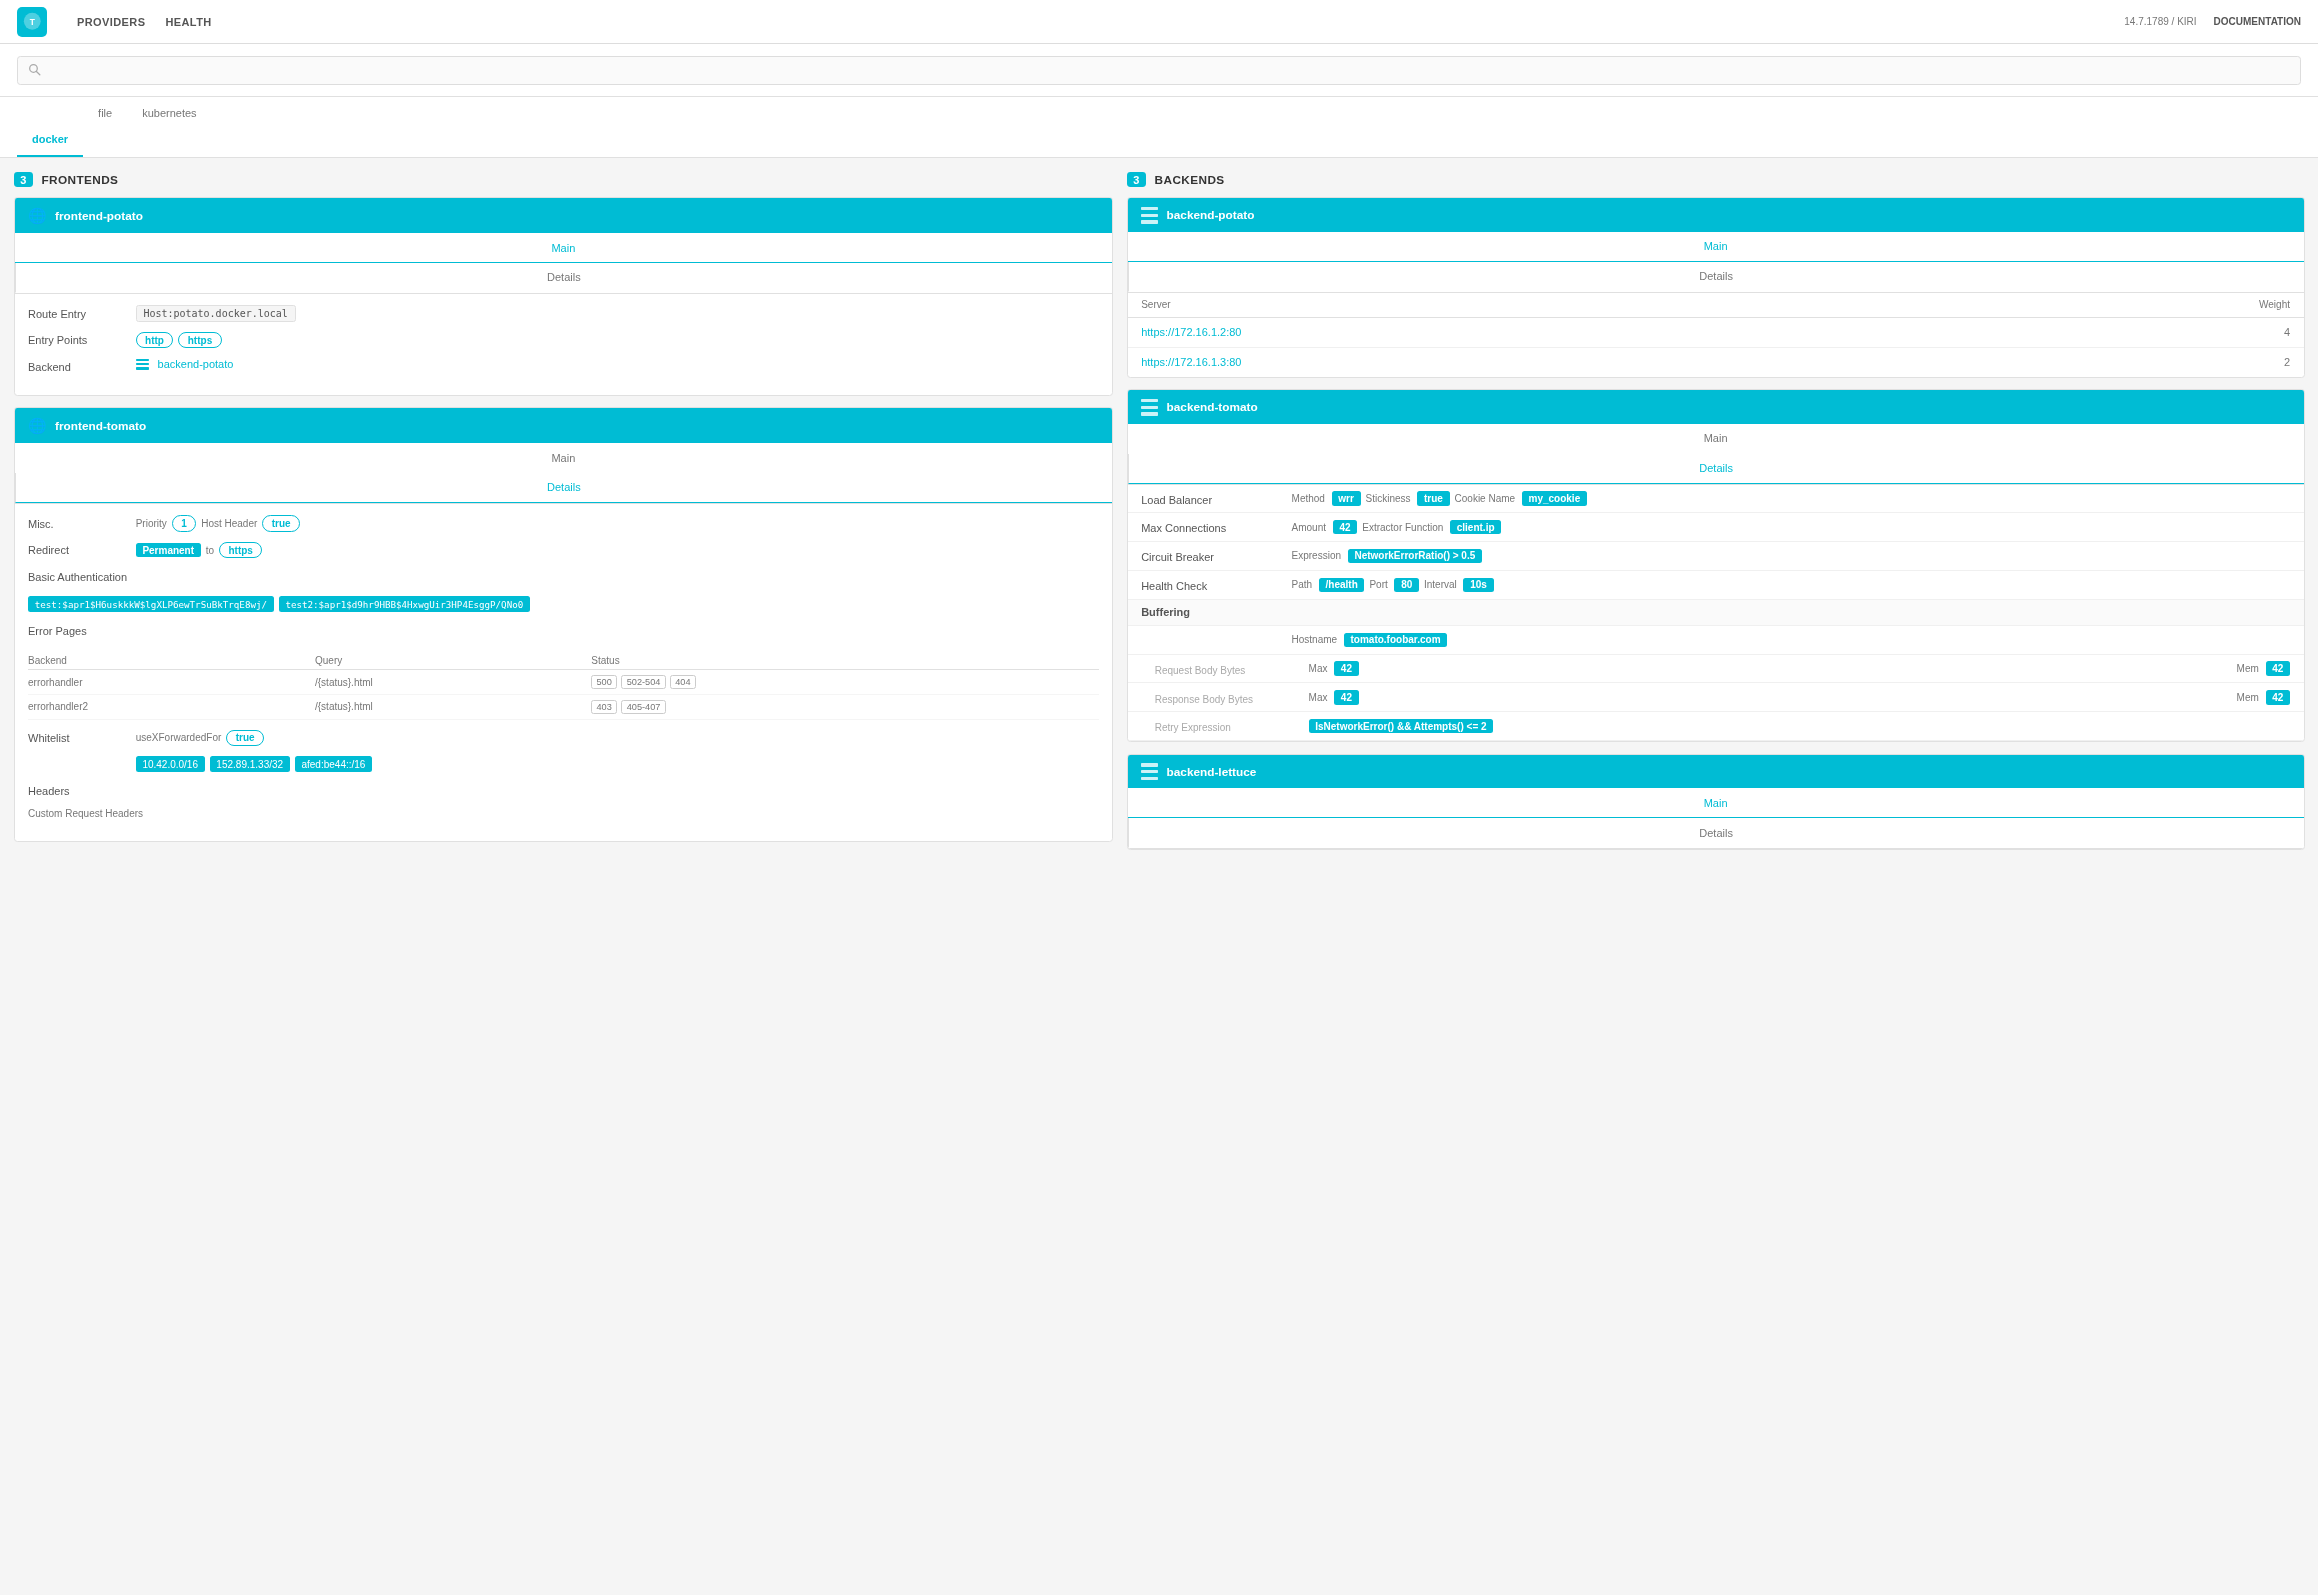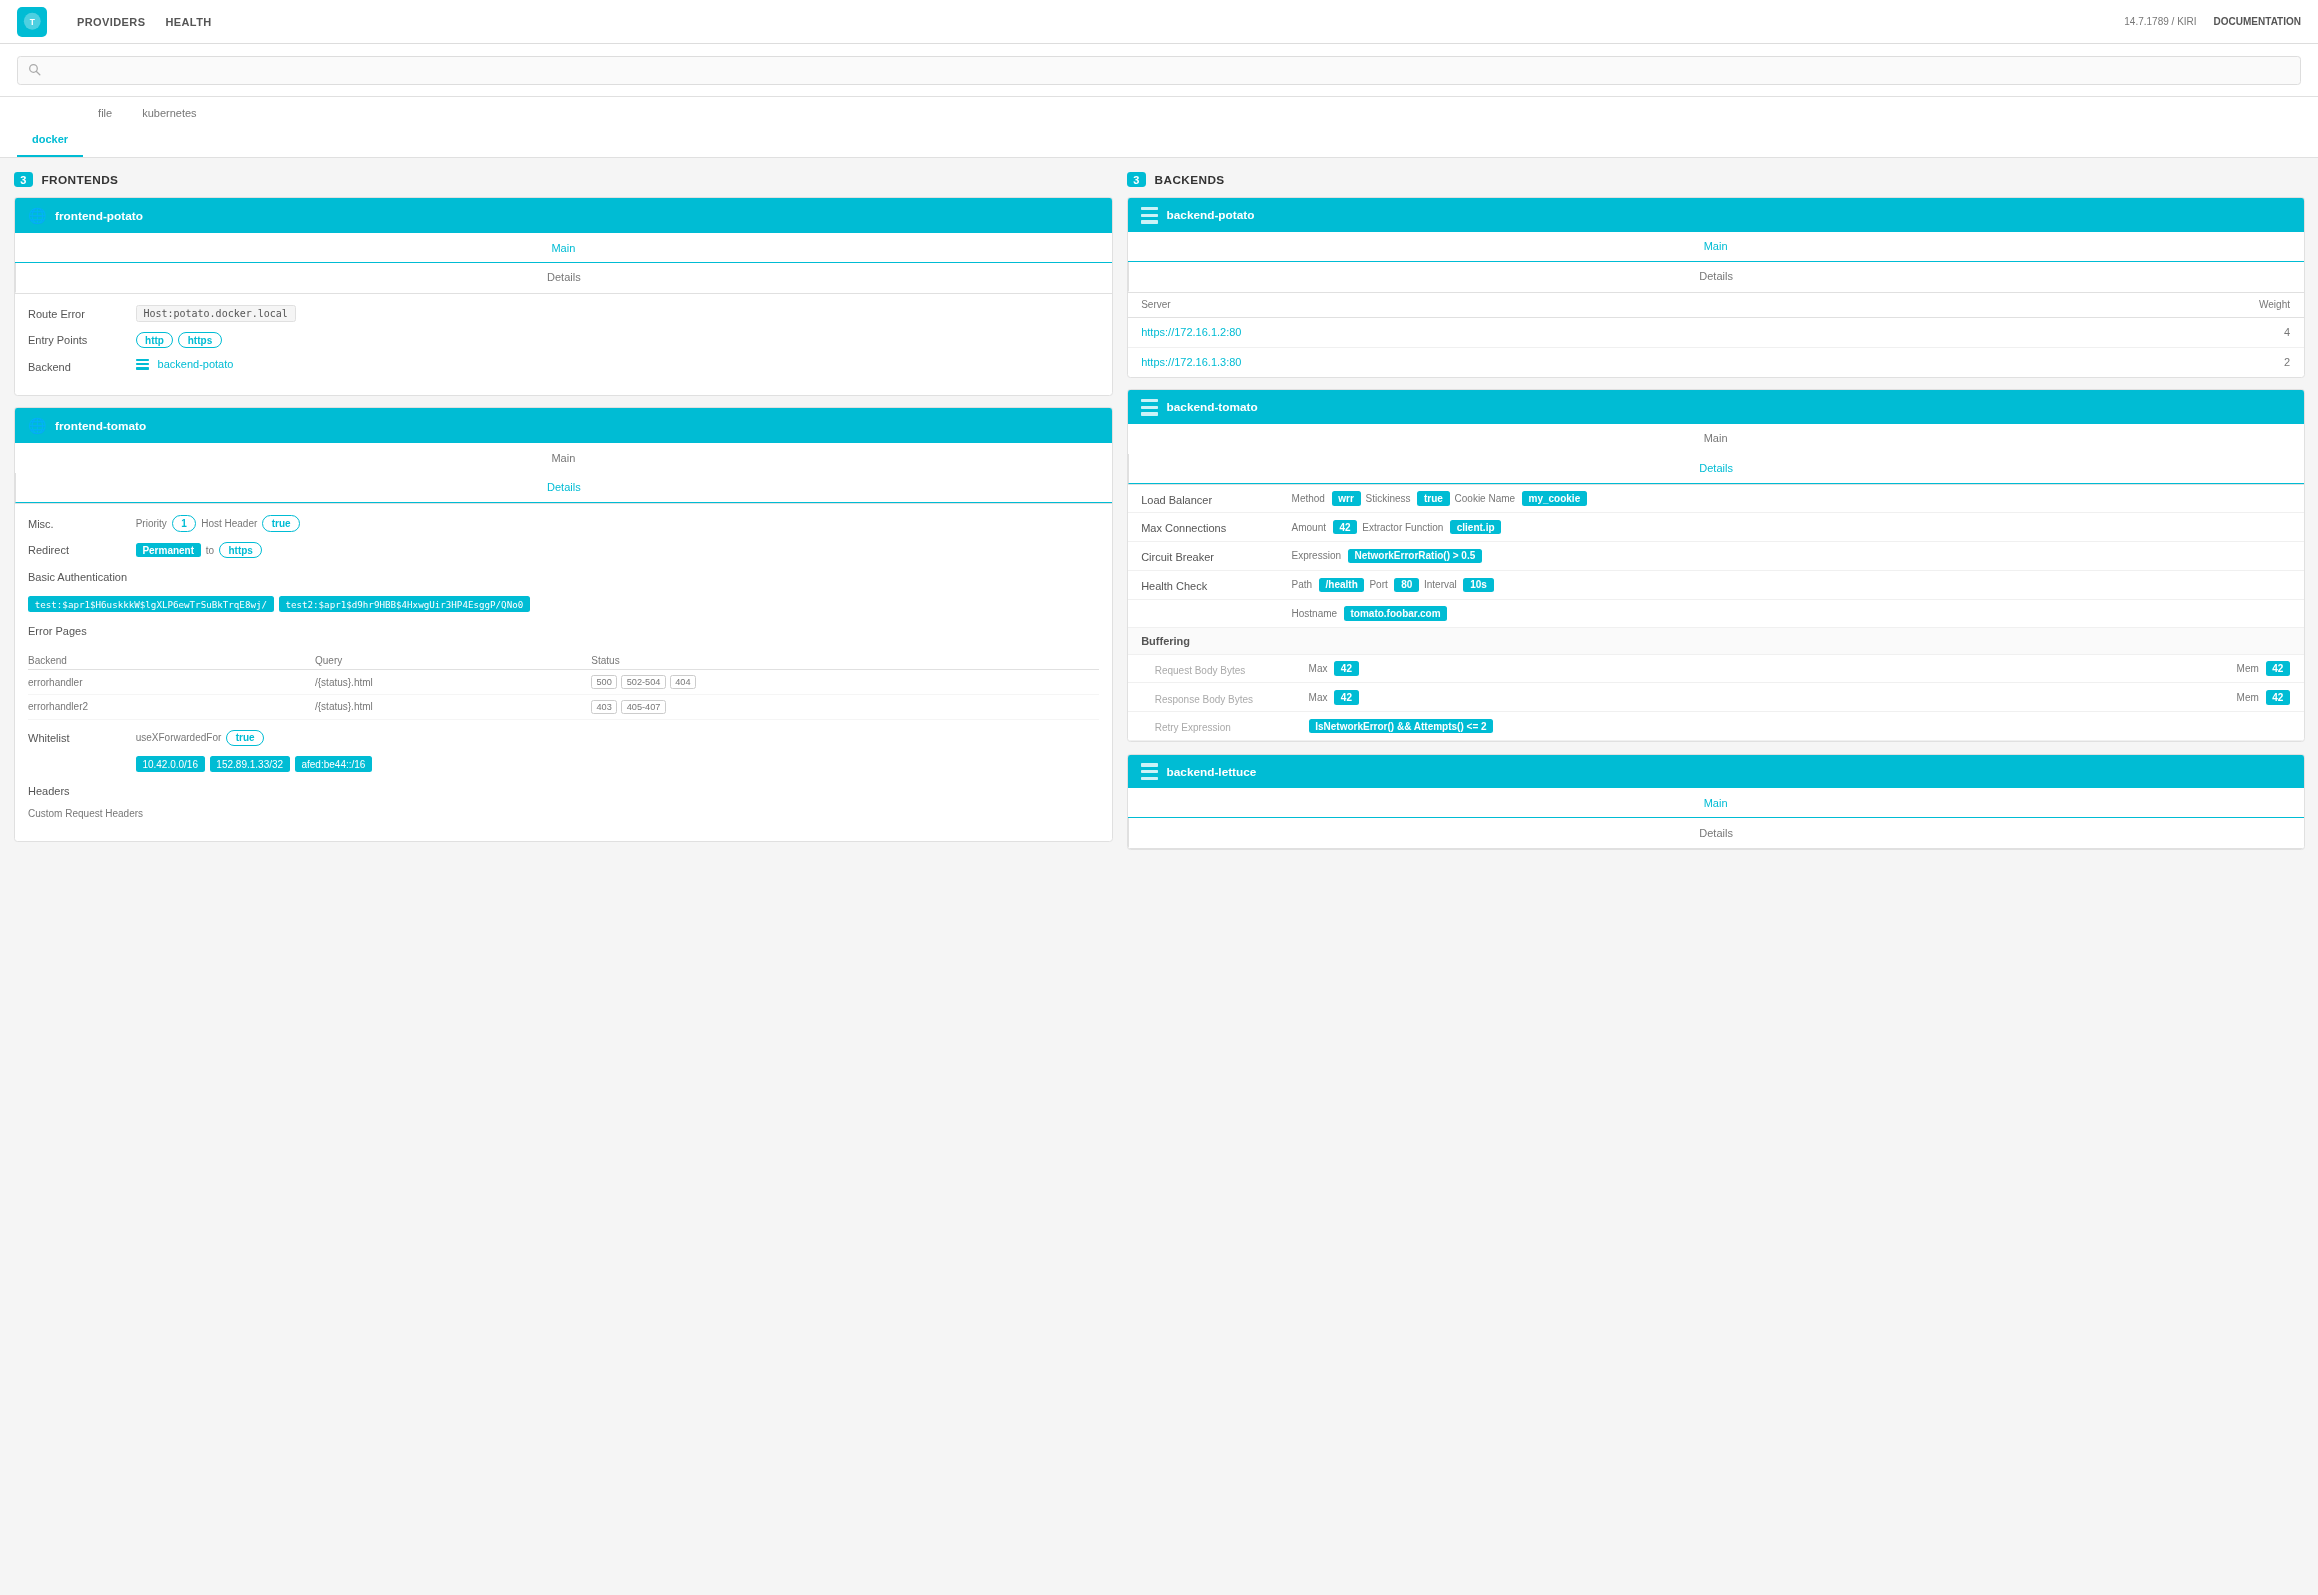--- a/index.html
+++ b/index.html
@@ -378,21 +378,21 @@
       <div class="card-header">
         <span class="globe-icon">🌐</span>
         <span>frontend-potato</span>
       </div>
       <div class="sub-tabs">
         <div class="sub-tab active">Main</div>
         <div class="sub-tab">Details</div>
       </div>
       <div class="card-body">
         <div class="field-row">
-          <span class="field-label">Route Error</span>
+          <span class="field-label">Route Entry</span>
           <div class="field-value">
             <span class="code-badge">Host:potato.docker.local</span>
           </div>
         </div>
         <div class="field-row">
           <span class="field-label">Entry Points</span>
           <div class="field-value">
             <span class="pill">http</span>
             <span class="pill">https</span>
           </div>
@@ -592,30 +592,30 @@
         <span class="backend-field-label">Health Check</span>
         <div class="backend-field-value">
           <span class="field-key">Path</span>
           <span class="pill-cyan">/health</span>
           <span class="field-key">Port</span>
           <span class="pill-cyan">80</span>
           <span class="field-key">Interval</span>
           <span class="pill-cyan">10s</span>
         </div>
       </div>
+      <div class="backend-field-row" style="background:#fafafa;">
+        <span class="backend-field-label" style="font-weight:bold;font-size:11px;">Buffering</span>
+      </div>
+
       <div class="backend-field-row">
         <span class="backend-field-label"></span>
         <div class="backend-field-value">
           <span class="field-key">Hostname</span>
           <span class="pill-cyan">tomato.foobar.com</span>
         </div>
-      </div>
-
-      <div class="backend-field-row" style="background:#fafafa;">
-        <span class="backend-field-label" style="font-weight:bold;font-size:11px;">Buffering</span>
       </div>
 
       <div class="backend-field-row">
         <span class="buf-label">Request Body Bytes</span>
         <div class="backend-field-value">
           <span class="field-key">Max</span>
           <span class="pill-cyan">42</span>
           <span style="flex:1;"></span>
           <span class="field-key">Mem</span>
           <span class="pill-cyan">42</span>

